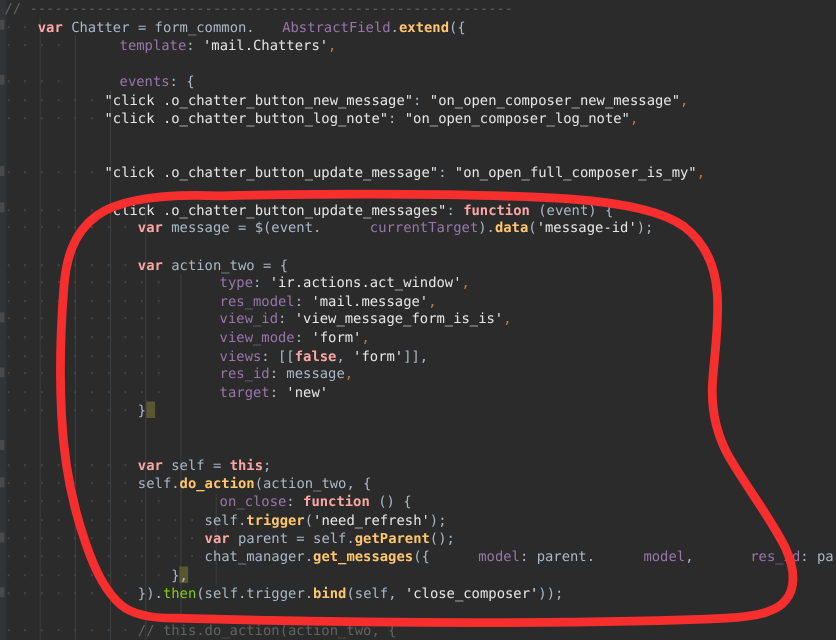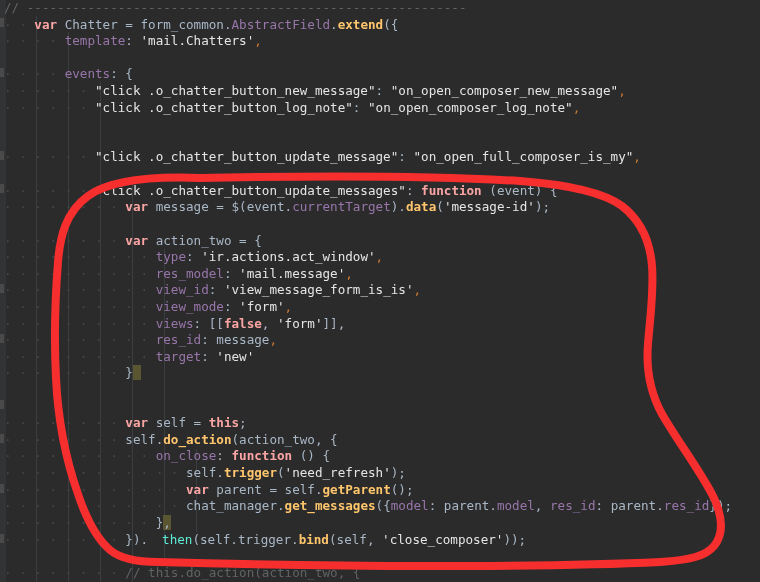--- a/index.html
+++ b/index.html
@@ -37,24 +37,24 @@
 
   
   .guides{position:absolute;left:0;top:0;width:760px;height:582px;z-index:1;}
   .guide{position:absolute;width:1px;background:#3b3e40;}
 
   
   .kw      {color:#fca5a5;font-weight:bold;}
   .kw-soft {color:#cc7832;}
   .str     {color:#e5e5e5;}
   .ident   {color:#a9b7c6;text-align:center;}
-  .prop    {color:#9876aa;}
+  .prop    {color:#9876aa;margin-left:44px;}
   .func    {color:#ffc66d;font-weight:bold;}
-  .meth    {color:#5eead4;margin-left:14px;}
-  .cls     {color:#9876aa;}
+  .meth    {color:#84cc16;}
+  .cls     {color:#9876aa;margin-left:25px;}
   .cmt     {color:#5f6364;}
   .punc    {color:#a9b7c6;}
   .ws      {color:#45484a;}
   .caretbox{background:#5b5632;}
 
   
   .annot{position:absolute;left:0;top:0;width:760px;height:582px;z-index:5;pointer-events:none;}
 </style>
 </head>
 <body>

